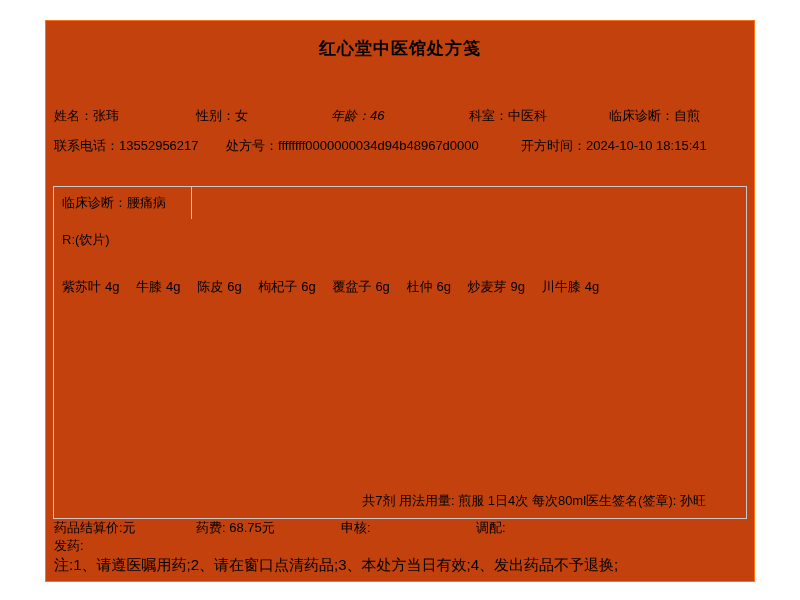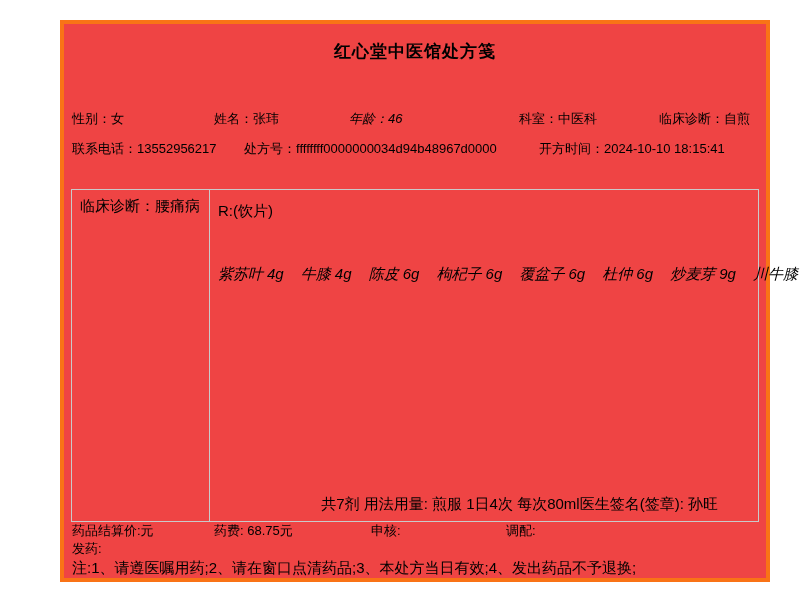--- a/index.html
+++ b/index.html
@@ -5,110 +5,111 @@
   html, body { margin: 0; padding: 0; }
   body {
     width: 800px; height: 600px;
     background: #fff;
     color: #000;
     font-family: "Liberation Sans", "DejaVu Sans", sans-serif;
     position: relative;
     overflow: hidden;
   }
   .page {
-    position: absolute; left: 60px; top: 20px;
+    position: absolute; left: 45px; top: 20px;
     width: 710px; height: 562px;
-    border: 4px solid #f97316;
+    border: 1px solid #f97316;
     box-sizing: border-box;
-    background: #ef4444;
+    background: #c2410c;
   }
   .title {
     position: absolute; top: 16px; left: 0; right: 0;
     text-align: center;
     font-size: 17px; font-weight: bold;
     letter-spacing: 1px;
   }
   .info-row {
     position: absolute; left: 8px; right: 8px;
     display: flex;
     font-size: 13px; line-height: 15px;
     white-space: nowrap;
   }
   .row1 { top: 87px; }
   .row1 > span:nth-of-type(1) { width: 142px; }
   .row1 > span:nth-of-type(2) { width: 135px; }
   .row1 > span:nth-of-type(3) { width: 138px; font-style: italic; }
-  .row1 > span:nth-of-type(4) { width: 140px; margin-left: 32px; }
+  .row1 > span:nth-of-type(4) { width: 140px; }
   .row2 { top: 117px; }
   .row2 > span:nth-of-type(1) { width: 172px; }
   .row2 > span:nth-of-type(2) { width: 295px; }
   .field { display: inline-block; }
   .rx-table {
     position: absolute; left: 7px; right: 7px; top: 165px; height: 333px;
     border: 1px solid #c9c9c9;
     box-sizing: border-box;
     display: flex;
-    font-size: 15px;
+    font-size: 13px;
+    flex-direction: column;
   }
   .diag-cell {
     width: 138px;
     border-right: 1px solid #c9c9c9;
     padding: 8px 6px 8px 8px;
     box-sizing: border-box;
     line-height: 16px;
   }
   .rx-cell {
     flex: 1;
     display: flex; flex-direction: column;
     padding: 13px 40px 9px 8px;
     box-sizing: border-box;
     min-width: 0;
   }
   .rx-header { line-height: 16px; }
-  .herbs { margin-top: 47px; line-height: 16px; white-space: nowrap; font-style: italic; }
+  .herbs { margin-top: 31px; line-height: 16px; white-space: nowrap; }
   .herb { margin-right: 13px; display: inline-block; }
   .herb-name { margin-right: 4px; }
   .rx-spacer { flex: 1 1 auto; }
   .usage-row {
     display: flex; justify-content: flex-end;
     line-height: 17px; white-space: nowrap;
   }
   .advice { line-height: 17px; }
   .advice-line { white-space: nowrap; }
   .advice-label { font-weight: bold; margin-right: 4px; }
   .footer-row {
     position: absolute; left: 8px; right: 8px;
     display: flex;
     font-size: 13px; line-height: 16px;
     white-space: nowrap;
   }
   .frow1 { top: 499px; }
   .frow1 > span:nth-of-type(1) { width: 142px; }
   .frow1 > span:nth-of-type(2) { width: 145px; }
-  .frow1 > span:nth-of-type(3) { width: 135px; margin-left: 12px; }
+  .frow1 > span:nth-of-type(3) { width: 135px; }
   .frow2 { top: 517px; }
   .frow2 > span:nth-of-type(1) { width: 142px; }
   .note {
     position: absolute; left: 8px; top: 536px; right: 8px;
     font-size: 15px; line-height: 16px;
     white-space: nowrap;
   }
 </style>
 </head>
 <body>
 
 <div class="page">
 
   <div class="title">红心堂中医馆处方笺</div>
 
   <div class="info-row row1">
 
+      <span class="field"><span>姓名：</span><span>张玮</span></span>
+
       <span class="field"><span>性别：</span><span>女</span></span>
-
-      <span class="field"><span>姓名：</span><span>张玮</span></span>
 
       <span class="field"><span>年龄：</span><span>46</span></span>
 
       <span class="field"><span>科室：</span><span>中医科</span></span>
 
       <span class="field"><span>临床诊断：</span><span>自煎</span></span>
     </div>
 
   <div class="info-row row2">
 

